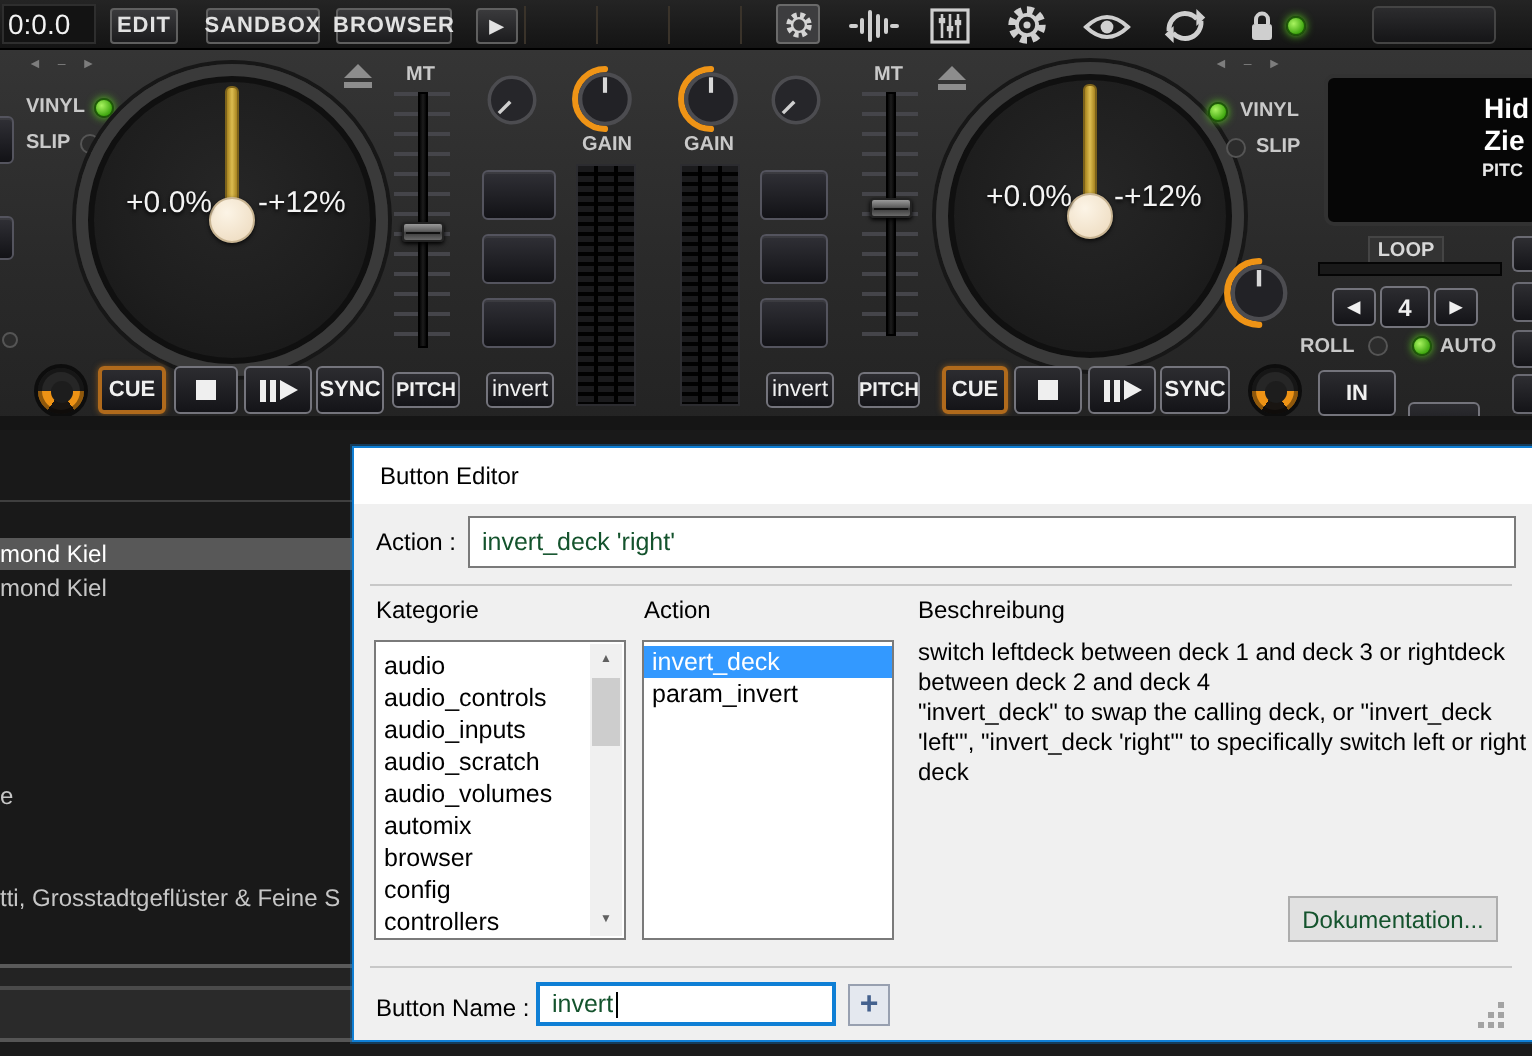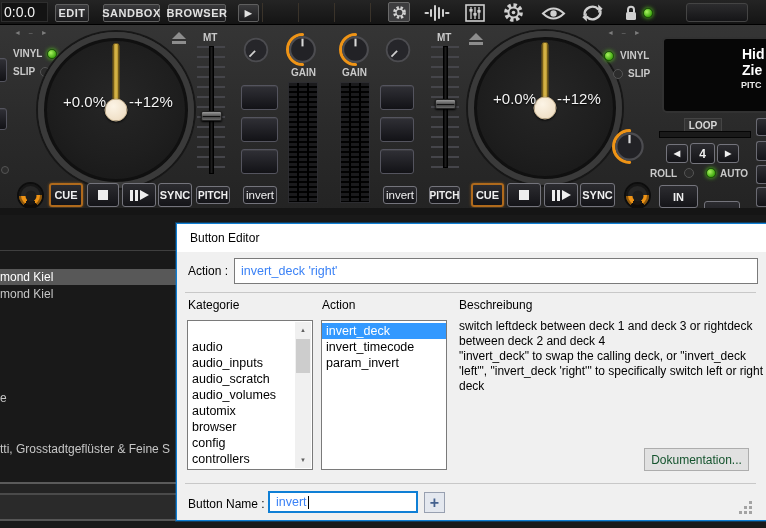--- a/index.html
+++ b/index.html
@@ -67,21 +67,21 @@
   .plist-row{color:#c6c6c6;font-size:12px;white-space:nowrap;display:flex;align-items:center;}
   .plist-row.selrow{background:#585858;color:#fff;}
   .hline{background:#3f3f3f;}
 
   
   #dialog{left:176px;top:223px;width:643px;height:298px;background:#f0f0f0;border:1px solid var(--dlgborder,#0f7fd5);box-shadow:0 0 0 1px rgba(15,127,213,.35);}
   #dlg-title{left:0;top:0;width:100%;height:28px;background:#fff;display:flex;align-items:center;}
   .dlg-title-text{margin-left:13px;font-size:12px;color:#000;}
   .dlg-close{position:absolute;right:0;top:0;width:34px;height:28px;display:flex;align-items:center;justify-content:center;font-size:19px;color:#333;line-height:1;}
   .dlg-label{font-size:12px;color:#000;white-space:nowrap;}
-  .winput{background:#fff;border:1px solid #7a7a7a;font-size:12.5px;color:#3b82f6;display:flex;align-items:center;padding-left:6px;white-space:nowrap;}
+  .winput{background:#fff;border:1px solid #7a7a7a;font-size:12.5px;color:#14532d;display:flex;align-items:center;padding-left:6px;white-space:nowrap;}
   .winput.focused{border:2px solid var(--dlgborder,#0078d7);}
   .caret{display:inline-block;width:1px;height:13px;background:#000;margin-left:1px;}
   .listbox{background:#fff;border:1px solid #7a7a7a;overflow:hidden;}
   .lrow{height:16px;line-height:16px;font-size:12.5px;color:#000;padding-left:4px;white-space:nowrap;}
   .lrow.sel{background:var(--selection,#3399ff);color:#fff;}
   .sb{position:absolute;right:1px;top:1px;bottom:1px;width:16px;background:#f0f0f0;}
   .sb-arrow{position:absolute;left:0;width:16px;height:16px;display:flex;align-items:center;justify-content:center;font-size:6px;color:#606060;}
   .sb-thumb{position:absolute;left:1px;top:17px;width:14px;height:34px;background:#cdcdcd;}
   .desc{font-size:12px;color:#000;line-height:15px;white-space:pre-wrap;}
   .win-btn{background:#e1e1e1;border:1px solid #adadad;font-size:12px;color:#14532d;display:flex;align-items:center;justify-content:center;}
@@ -361,41 +361,41 @@
         <span>invert_deck 'right'</span>
       </div>
 
     <div class="abs divline" style="left:8px;top:68px;width:571px;"></div>
 
     <div class="abs dlg-label" style="left:11px;top:74px;">Kategorie</div>
     <div class="abs dlg-label" style="left:145px;top:74px;">Action</div>
     <div class="abs dlg-label" style="left:282px;top:74px;">Beschreibung</div>
 
     <div class="abs listbox" style="left:10px;top:96px;width:126px;height:150px;">
-      <div style="margin-right:3px;padding-top:18px;">
+      <div style="margin-right:3px;padding-top:4px;">
         <div class="lrow">audio</div>
+        <div class="lrow">audio_controls</div>
         <div class="lrow">audio_inputs</div>
         <div class="lrow">audio_scratch</div>
         <div class="lrow">audio_volumes</div>
         <div class="lrow">automix</div>
         <div class="lrow">browser</div>
         <div class="lrow">config</div>
         <div class="lrow">controllers</div>
       </div>
       <div class="sb">
         <div class="sb-arrow" style="top:0;">▲</div>
         <div class="sb-thumb"></div>
         <div class="sb-arrow" style="bottom:0;">▼</div>
       </div>
     </div>
 
     <div class="abs listbox" style="left:144px;top:96px;width:126px;height:150px;">
       <div style="padding-top:2px;">
         <div class="lrow sel">invert_deck</div>
-        <div class="lrow">invert_timecode</div>
         <div class="lrow">param_invert</div>
       </div>
     </div>
 
     <div class="abs desc" style="left:282px;top:95px;width:308px;">switch leftdeck between deck 1 and deck 3 or rightdeck between deck 2 and deck 4
 "invert_deck" to swap the calling deck, or "invert_deck 'left'", "invert_deck 'right'" to specifically switch left or right deck</div>
 
     <div class="abs win-btn" style="left:467px;top:224px;width:105px;height:23px;">Dokumentation...</div>
 
     <div class="abs divline" style="left:8px;top:259px;width:571px;"></div>

